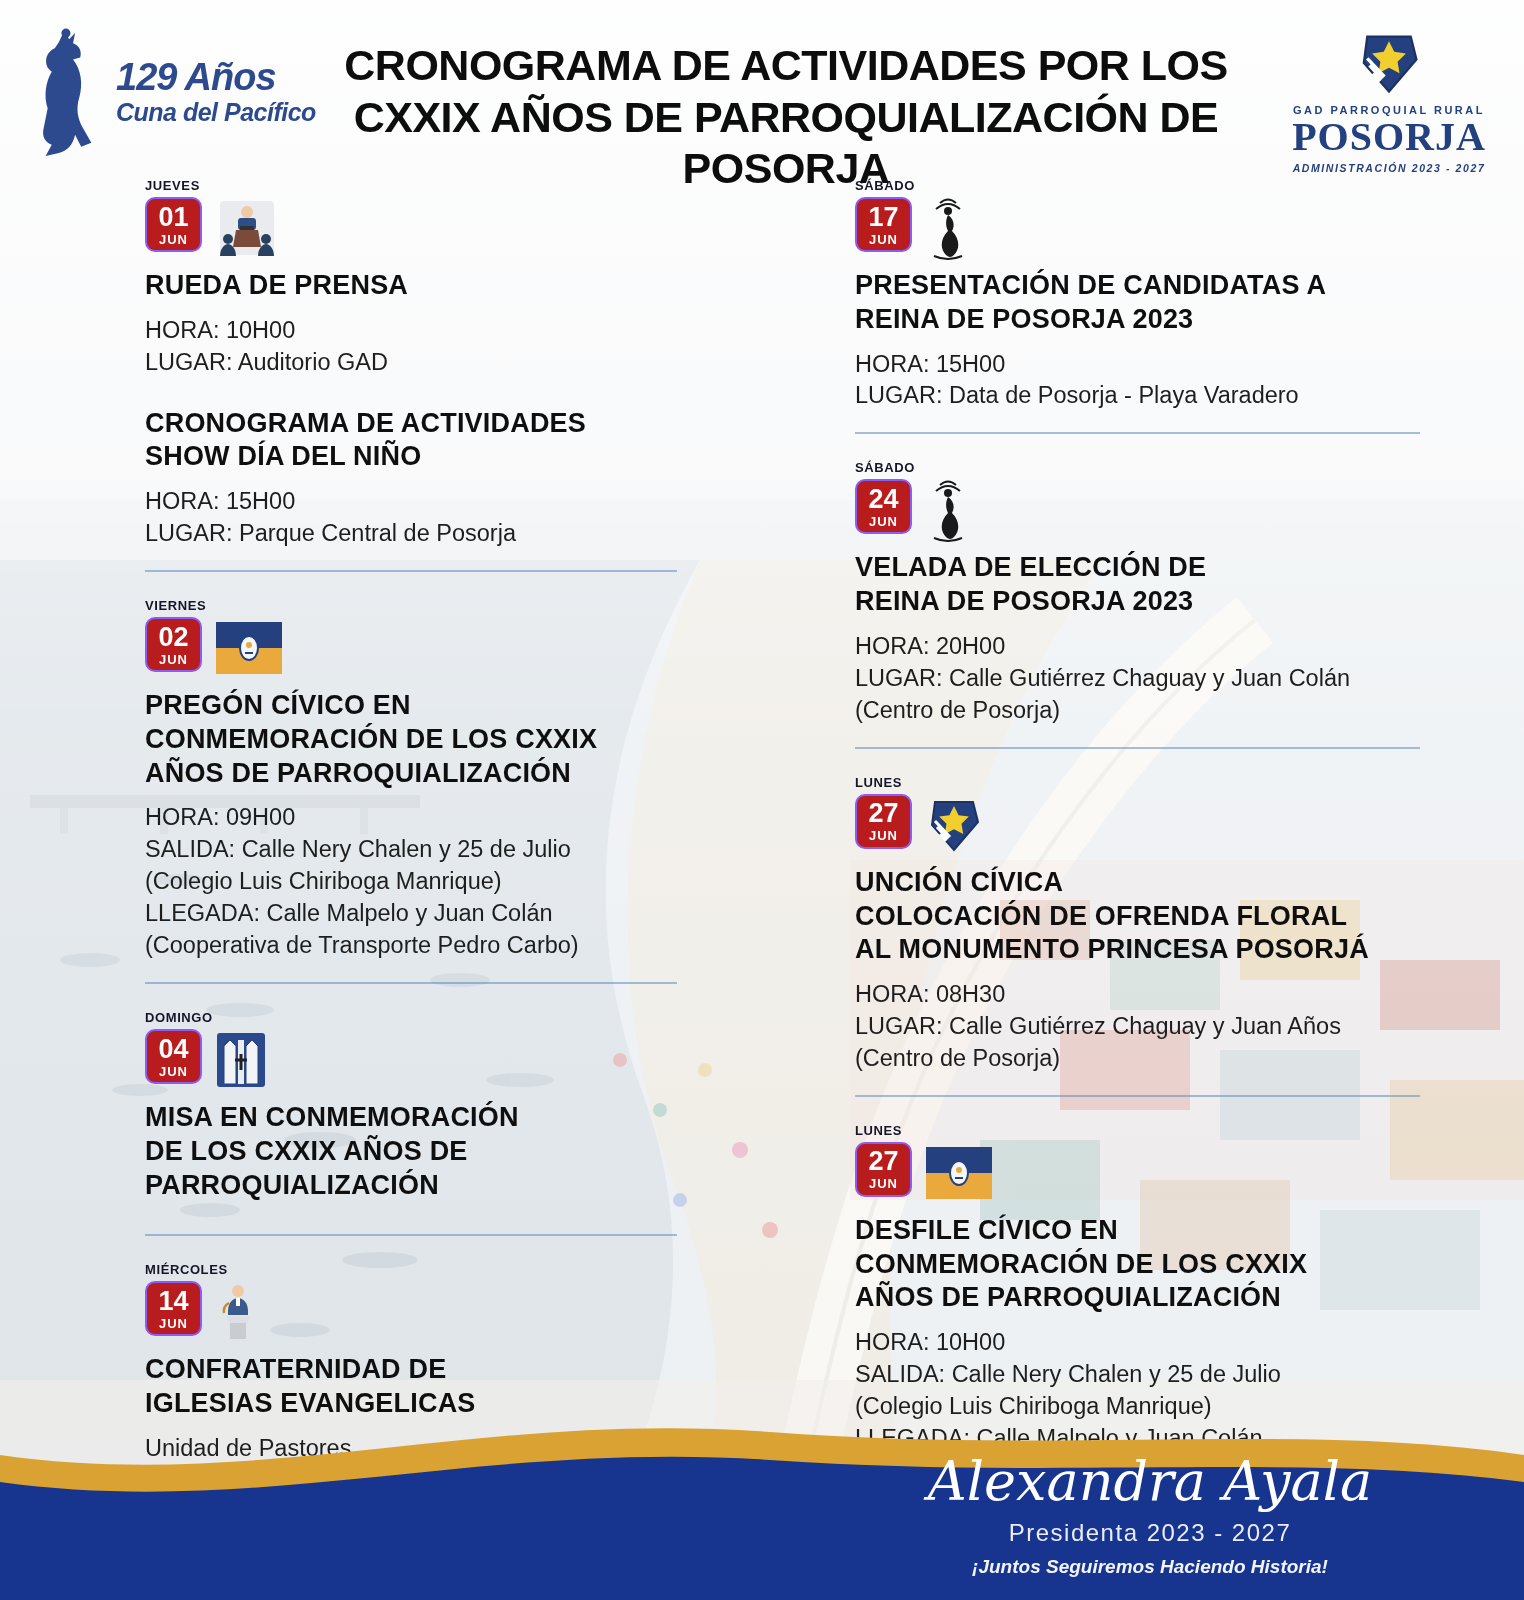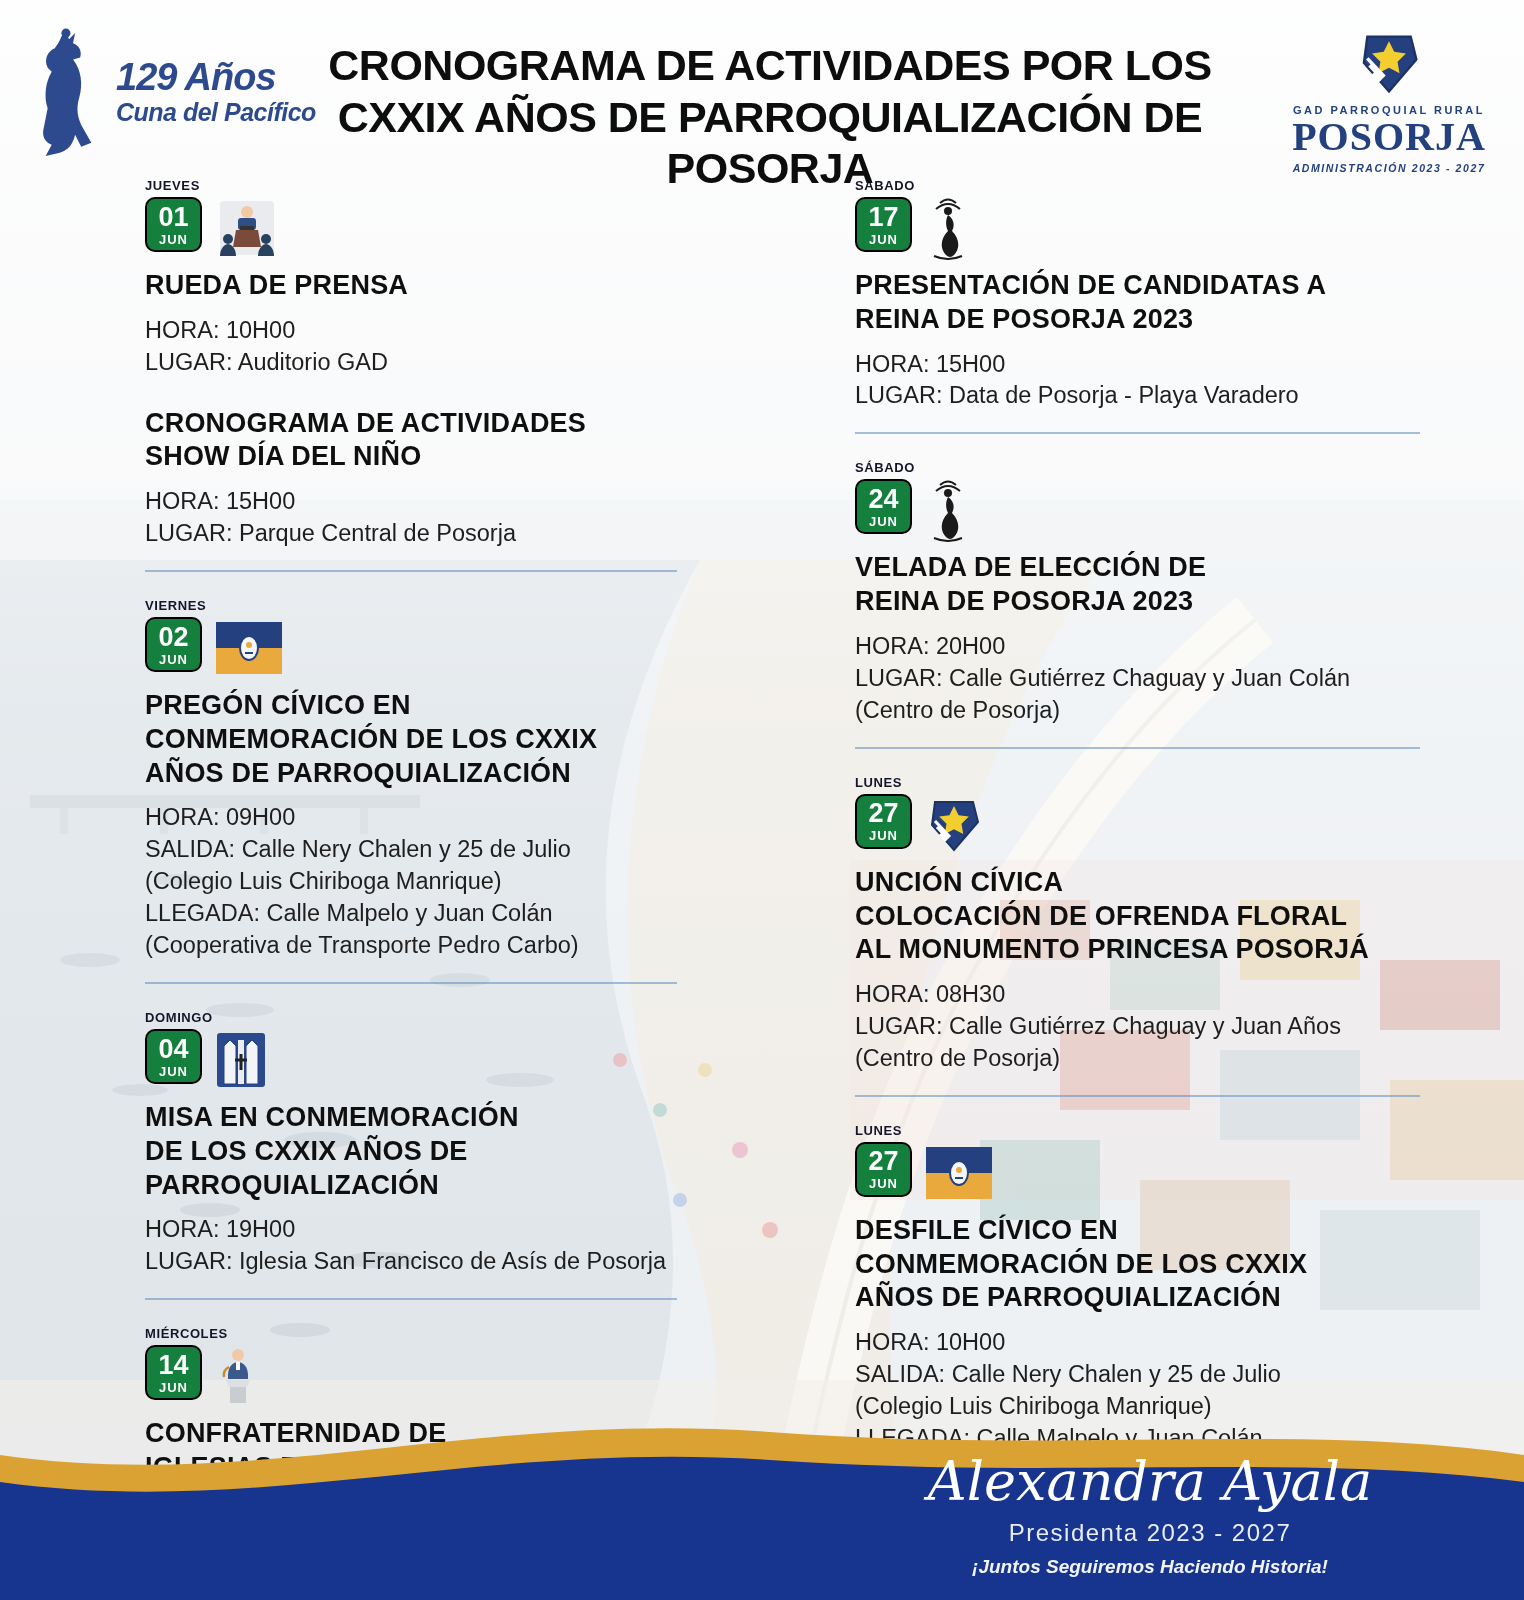--- a/index.html
+++ b/index.html
@@ -19,42 +19,42 @@
       rgba(255,255,255,0.55) 45%,
       rgba(255,255,255,0.48) 70%,
       rgba(255,255,255,0.42) 100%);
   }
   
   .logo-129 { position:absolute; top:26px; left:28px; display:flex; align-items:center; gap:4px; z-index:5; }
   .logo-129-text { color:#2d4a8f; font-style:italic; font-weight:bold; line-height:1; }
   .logo-129-years { font-size:38px; letter-spacing:-1px; }
   .logo-129-tagline { font-size:25px; margin-top:4px; letter-spacing:-0.5px; }
   .page-title {
-    position:absolute; top:40px; left:250px; width:1040px; margin:0; z-index:5;
+    position:absolute; top:40px; left:266px; width:1040px; margin:0; z-index:5;
     text-align:center; font-size:43px; font-weight:bold; color:#0d0d0d;
     line-height:1.2; letter-spacing:-0.5px;
   }
   .page-title span { display:block; }
   .gad-logo { position:absolute; top:30px; right:30px; width:210px; text-align:center; color:#23407f; z-index:5; }
   .gad-type { font-size:11px; font-weight:bold; letter-spacing:2.5px; margin-top:4px; }
   .gad-name { font-family:"Liberation Serif", serif; font-size:40px; font-weight:bold; letter-spacing:1px; line-height:1.05;text-align:center; }
   .gad-admin { font-size:10.5px; font-weight:bold; font-style:italic; letter-spacing:1.6px; margin-top:4px; }
   
   .columns { position:absolute; top:178px; left:0; width:100%; z-index:4; }
   .col { position:absolute; top:0; }
   .col-left  { left:145px; width:532px; }
   .col-right { left:855px; width:565px; }
   .event { padding-bottom:20px; margin-bottom:26px; }
   .event:not(:last-child) { border-bottom:2px solid rgba(95,140,190,0.55); }
   .day-label { font-size:13px; font-weight:bold; color:#15152a; letter-spacing:0.6px; margin-bottom:4px; }
   .head-row { display:flex; align-items:flex-start; gap:14px; margin-bottom:10px; }
   .date-badge {
-    width:57px; height:55px; flex:0 0 57px; background:#15803d; border-radius:10px;
+    width:57px; height:55px; flex:0 0 57px; background:#b91c1c; border-radius:10px;
     color:#fff; display:flex; flex-direction:column; align-items:center; justify-content:center;
-    border:2px solid #000000;
+    border:2px solid #8b5cf6;
   }
   .date-num { font-size:27px; font-weight:bold; line-height:1; }
   .date-mon { font-size:13px; font-weight:bold; letter-spacing:1px; line-height:1; margin-top:2px; }
   .event-icon { height:62px; display:flex; align-items:center; }
   .section { margin-bottom:28px; }
   .section:last-child { margin-bottom:0; }
   .event-title {
     font-size:27px; font-weight:bold; color:#0f0f0f; line-height:1.25;
     letter-spacing:0.2px; margin:0 0 12px 0; white-space:pre-line;
   }
@@ -224,22 +224,20 @@
                 <path d="M30 52 V14 l6 -6 6 6 V52 Z" fill="#f2f4f7" stroke="#24407e"></path>
                 <rect x="22" y="8" width="6" height="44" fill="#e9edf2"></rect>
                 <path d="M25 22 v16 M19 28 h12" stroke="#222222" stroke-width="3"></path>
               </svg>
             </span>
     </div>
   <div class="section">
             <h3 class="event-title">MISA EN CONMEMORACIÓN
 DE LOS CXXIX AÑOS DE
 PARROQUIALIZACIÓN</h3>
-            <p class="detail">HORA: 19H00
-LUGAR: Iglesia San Francisco de Asís de Posorja</p>
           </div>
         </div>
         <div class="event">
     <div class="day-label">MIÉRCOLES</div>
     <div class="head-row">
       <div class="date-badge">
         <div class="date-num">14</div>
         <div class="date-mon">JUN</div>
       </div>
       <span class="event-icon">

